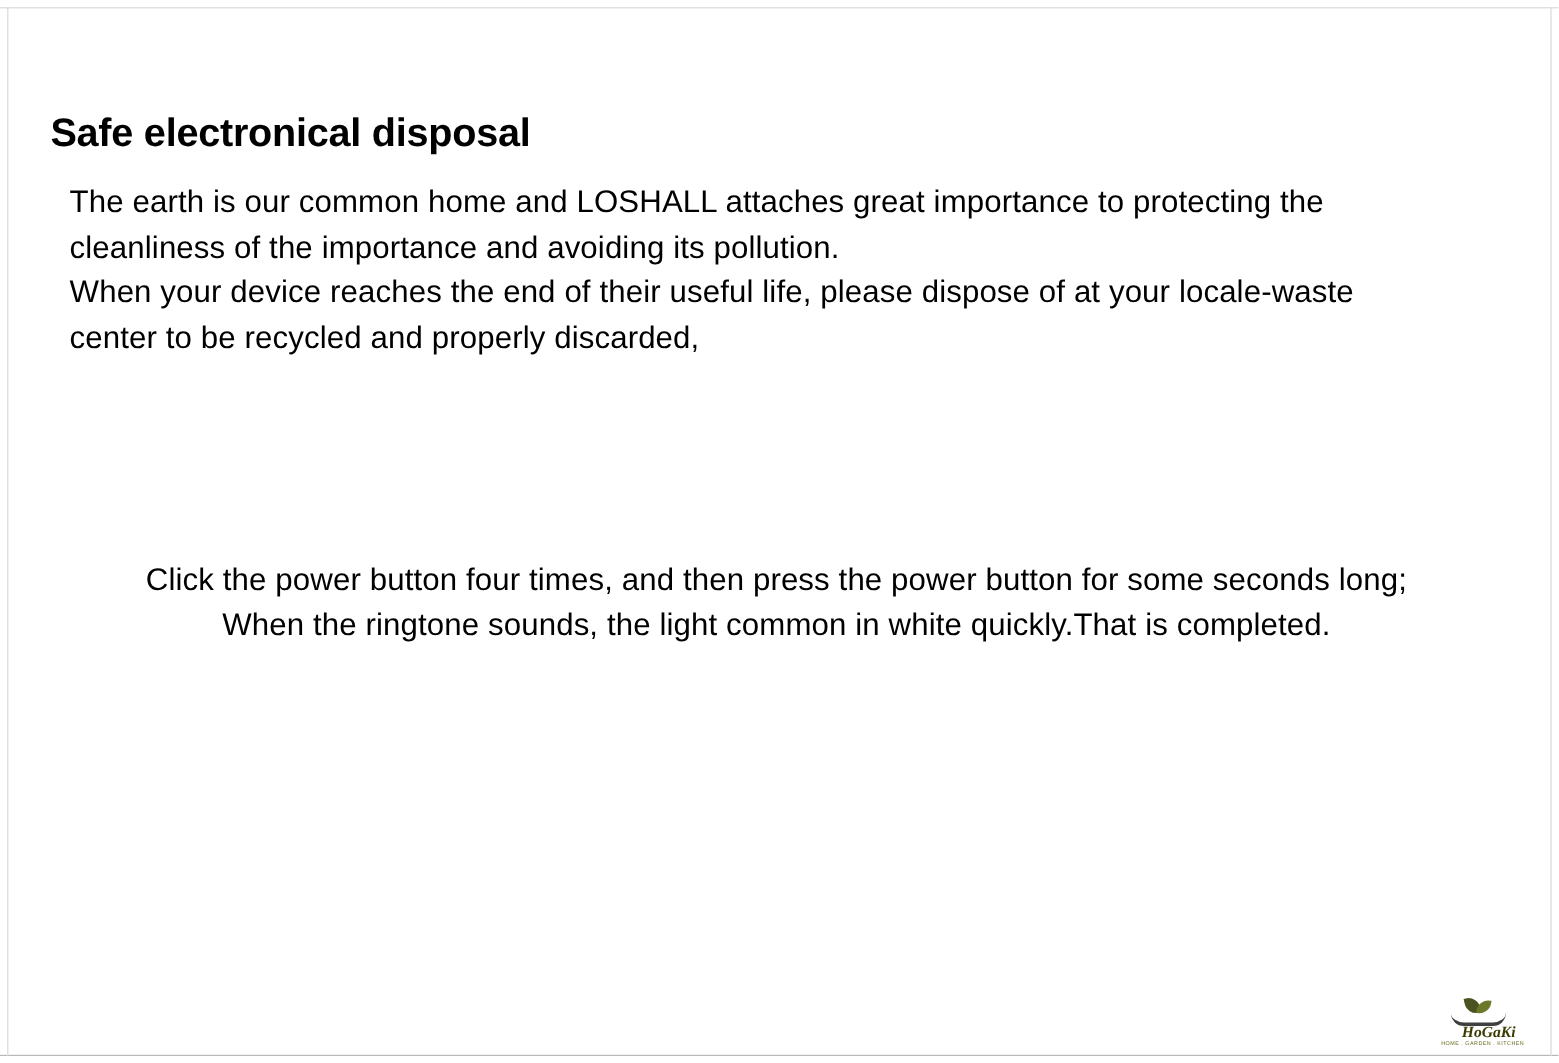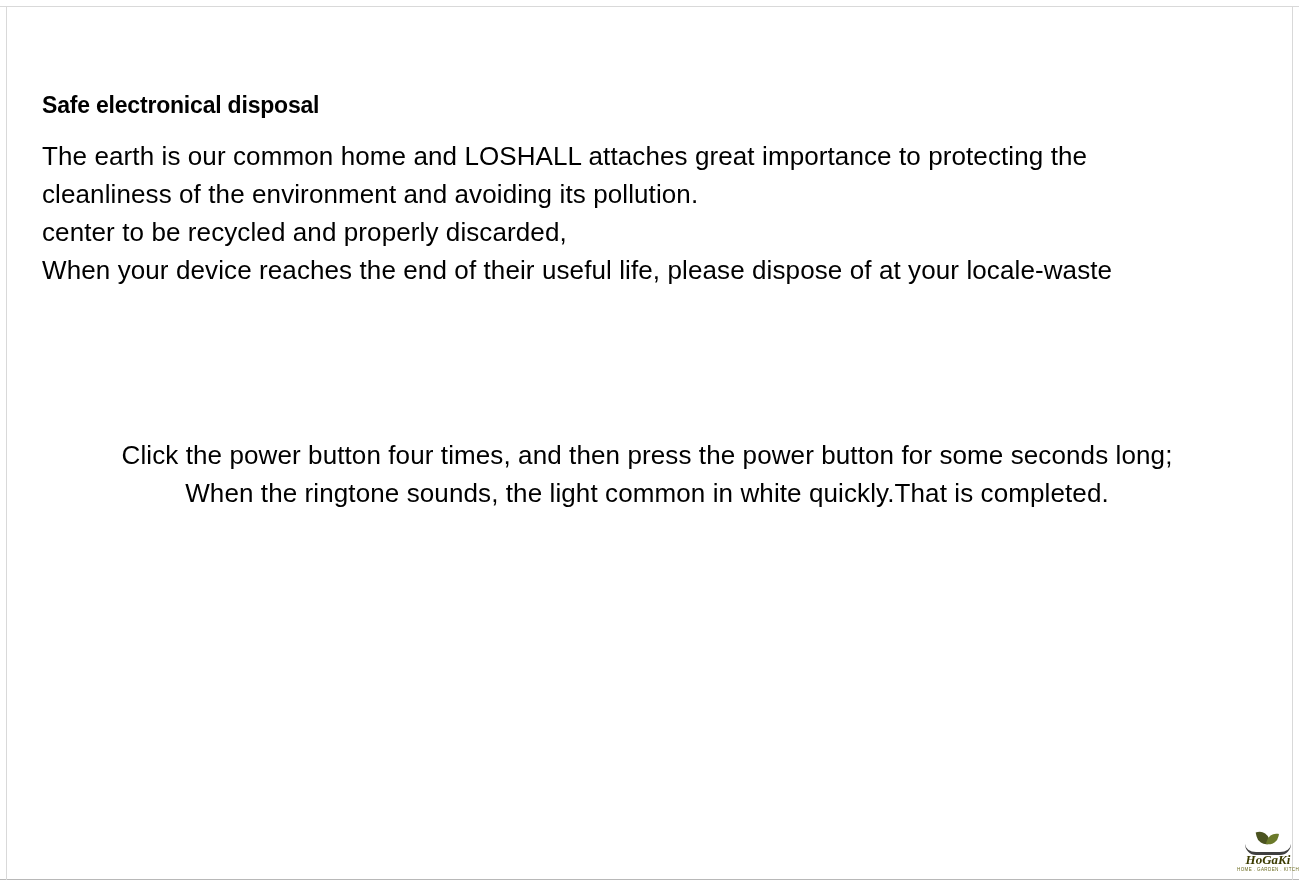--- a/index.html
+++ b/index.html
@@ -54,35 +54,35 @@
   }
 
   .content {
     position: absolute;
     left: 42px;
     top: 92px;
     width: 1210px;
   }
 
   h1.section-heading {
-    font-size: 23px;
+    font-size: 33px;
     font-weight: bold;
     line-height: 1.15;
     margin: 0;
     letter-spacing: -0.2px;
   }
 
   .section-one-heading {
     font-size: 31px;
   }
 
   .body-text {
     font-size: 26px;
     line-height: 1.45;
-    margin: 0;
+    margin: 16px;
     letter-spacing: 0.1px;
   }
 
   .para-block {
     margin-top: 20px;
   }
 
   .para-line {
     display: block;
     white-space: nowrap;
@@ -98,25 +98,25 @@
   }
 
   .section-two-body {
     margin-top: 16px;
     text-align: center;
   }
 
   
   .logo {
     position: absolute;
-    right: 0;
+    right: 36px;
     bottom: 14px;
     width: 62px;
     height: 42px;
-    text-align: center;
+    text-align: right;
   }
   .logo-mark {
     position: relative;
     width: 62px;
     height: 22px;
   }
   .logo-leaf-a {
     position: absolute;
     left: 20px;
     top: 1px;
@@ -172,23 +172,23 @@
   <div class="page-border-bottom"></div>
   <div class="page-border-left"></div>
   <div class="page-border-right"></div>
 
   <div class="content">
 
     <section>
       <h1 class="section-heading section-one-heading">Safe electronical disposal</h1>
       <div class="body-text para-block">
         <span class="para-line">The earth is our common home and LOSHALL attaches great importance to protecting the</span>
-        <span class="para-line">cleanliness of the environment and avoiding its pollution.</span>
+        <span class="para-line">cleanliness of the importance and avoiding its pollution.</span>
+        <span class="para-line">When your device reaches the end of their useful life, please dispose of at your locale-waste</span>
         <span class="para-line">center to be recycled and properly discarded,</span>
-        <span class="para-line">When your device reaches the end of their useful life, please dispose of at your locale-waste</span>
       </div>
     </section>
 
     <div class="spacer-large"></div>
 
     <section>
       <div class="body-text section-two-body">
         <span class="para-line">Click the power button four times, and then press the power button for some seconds long;</span>
         <span class="para-line">When the ringtone sounds, the light common in white quickly.That is completed.</span>
       </div>

